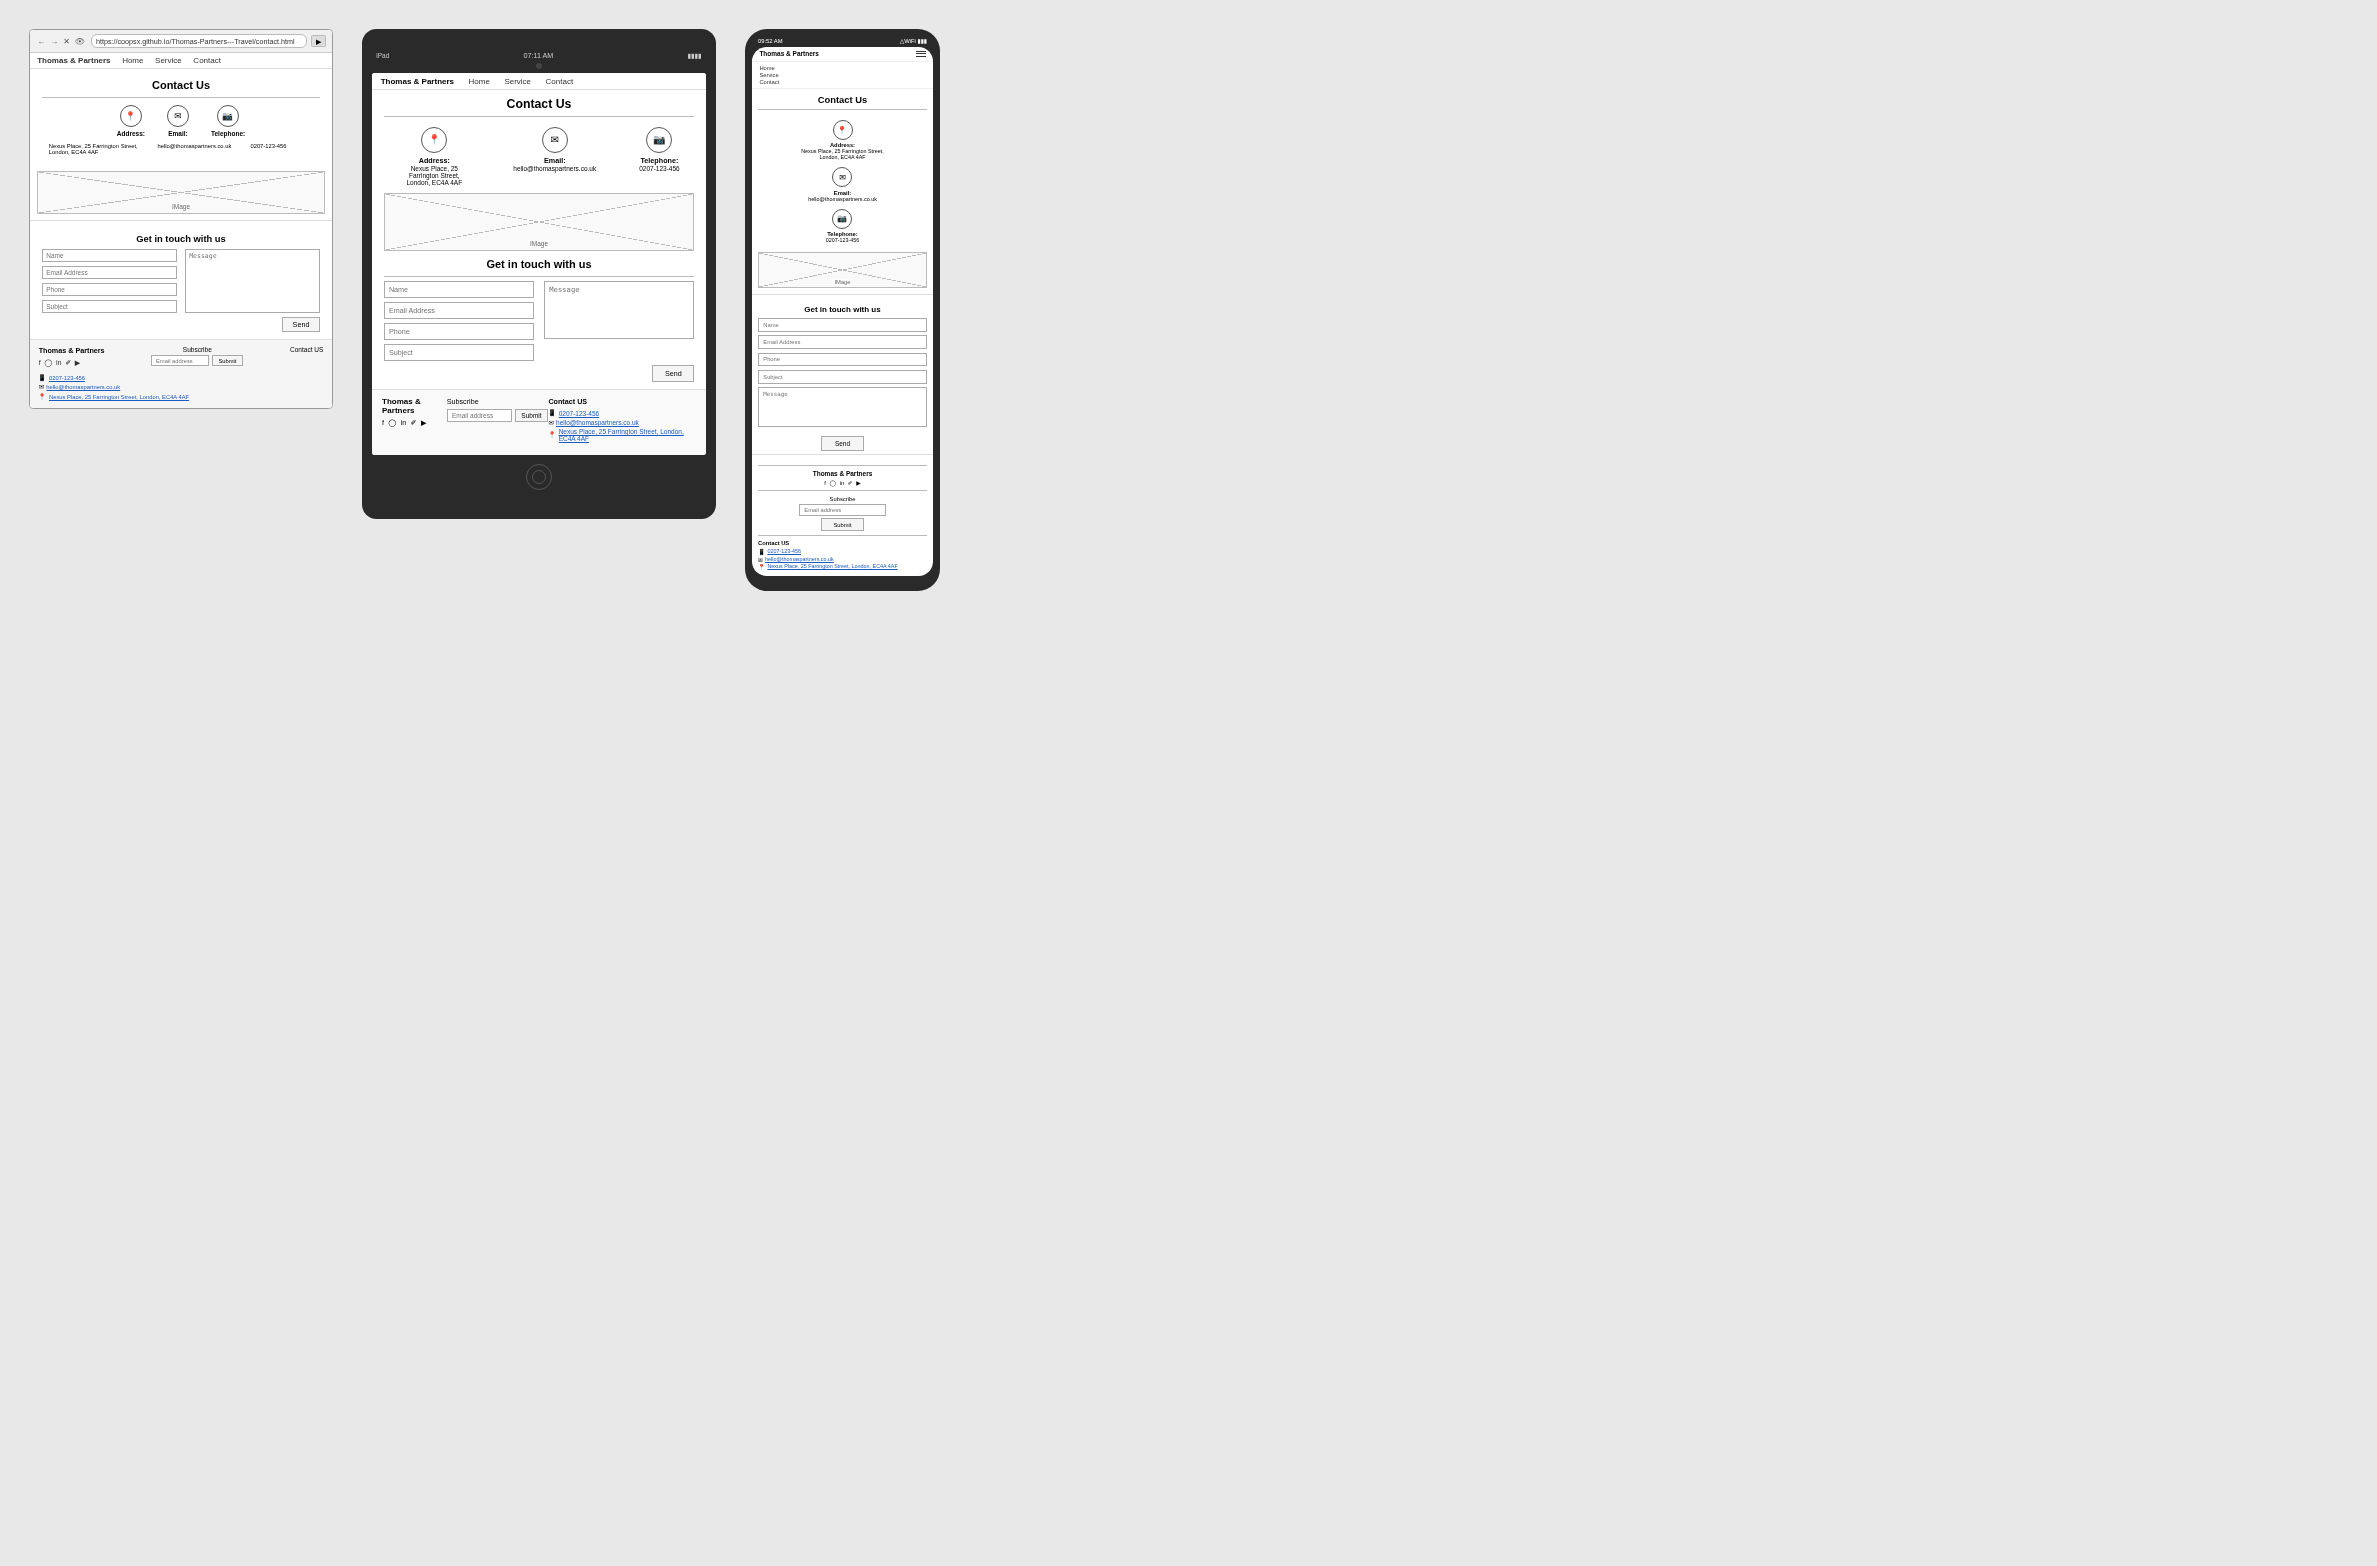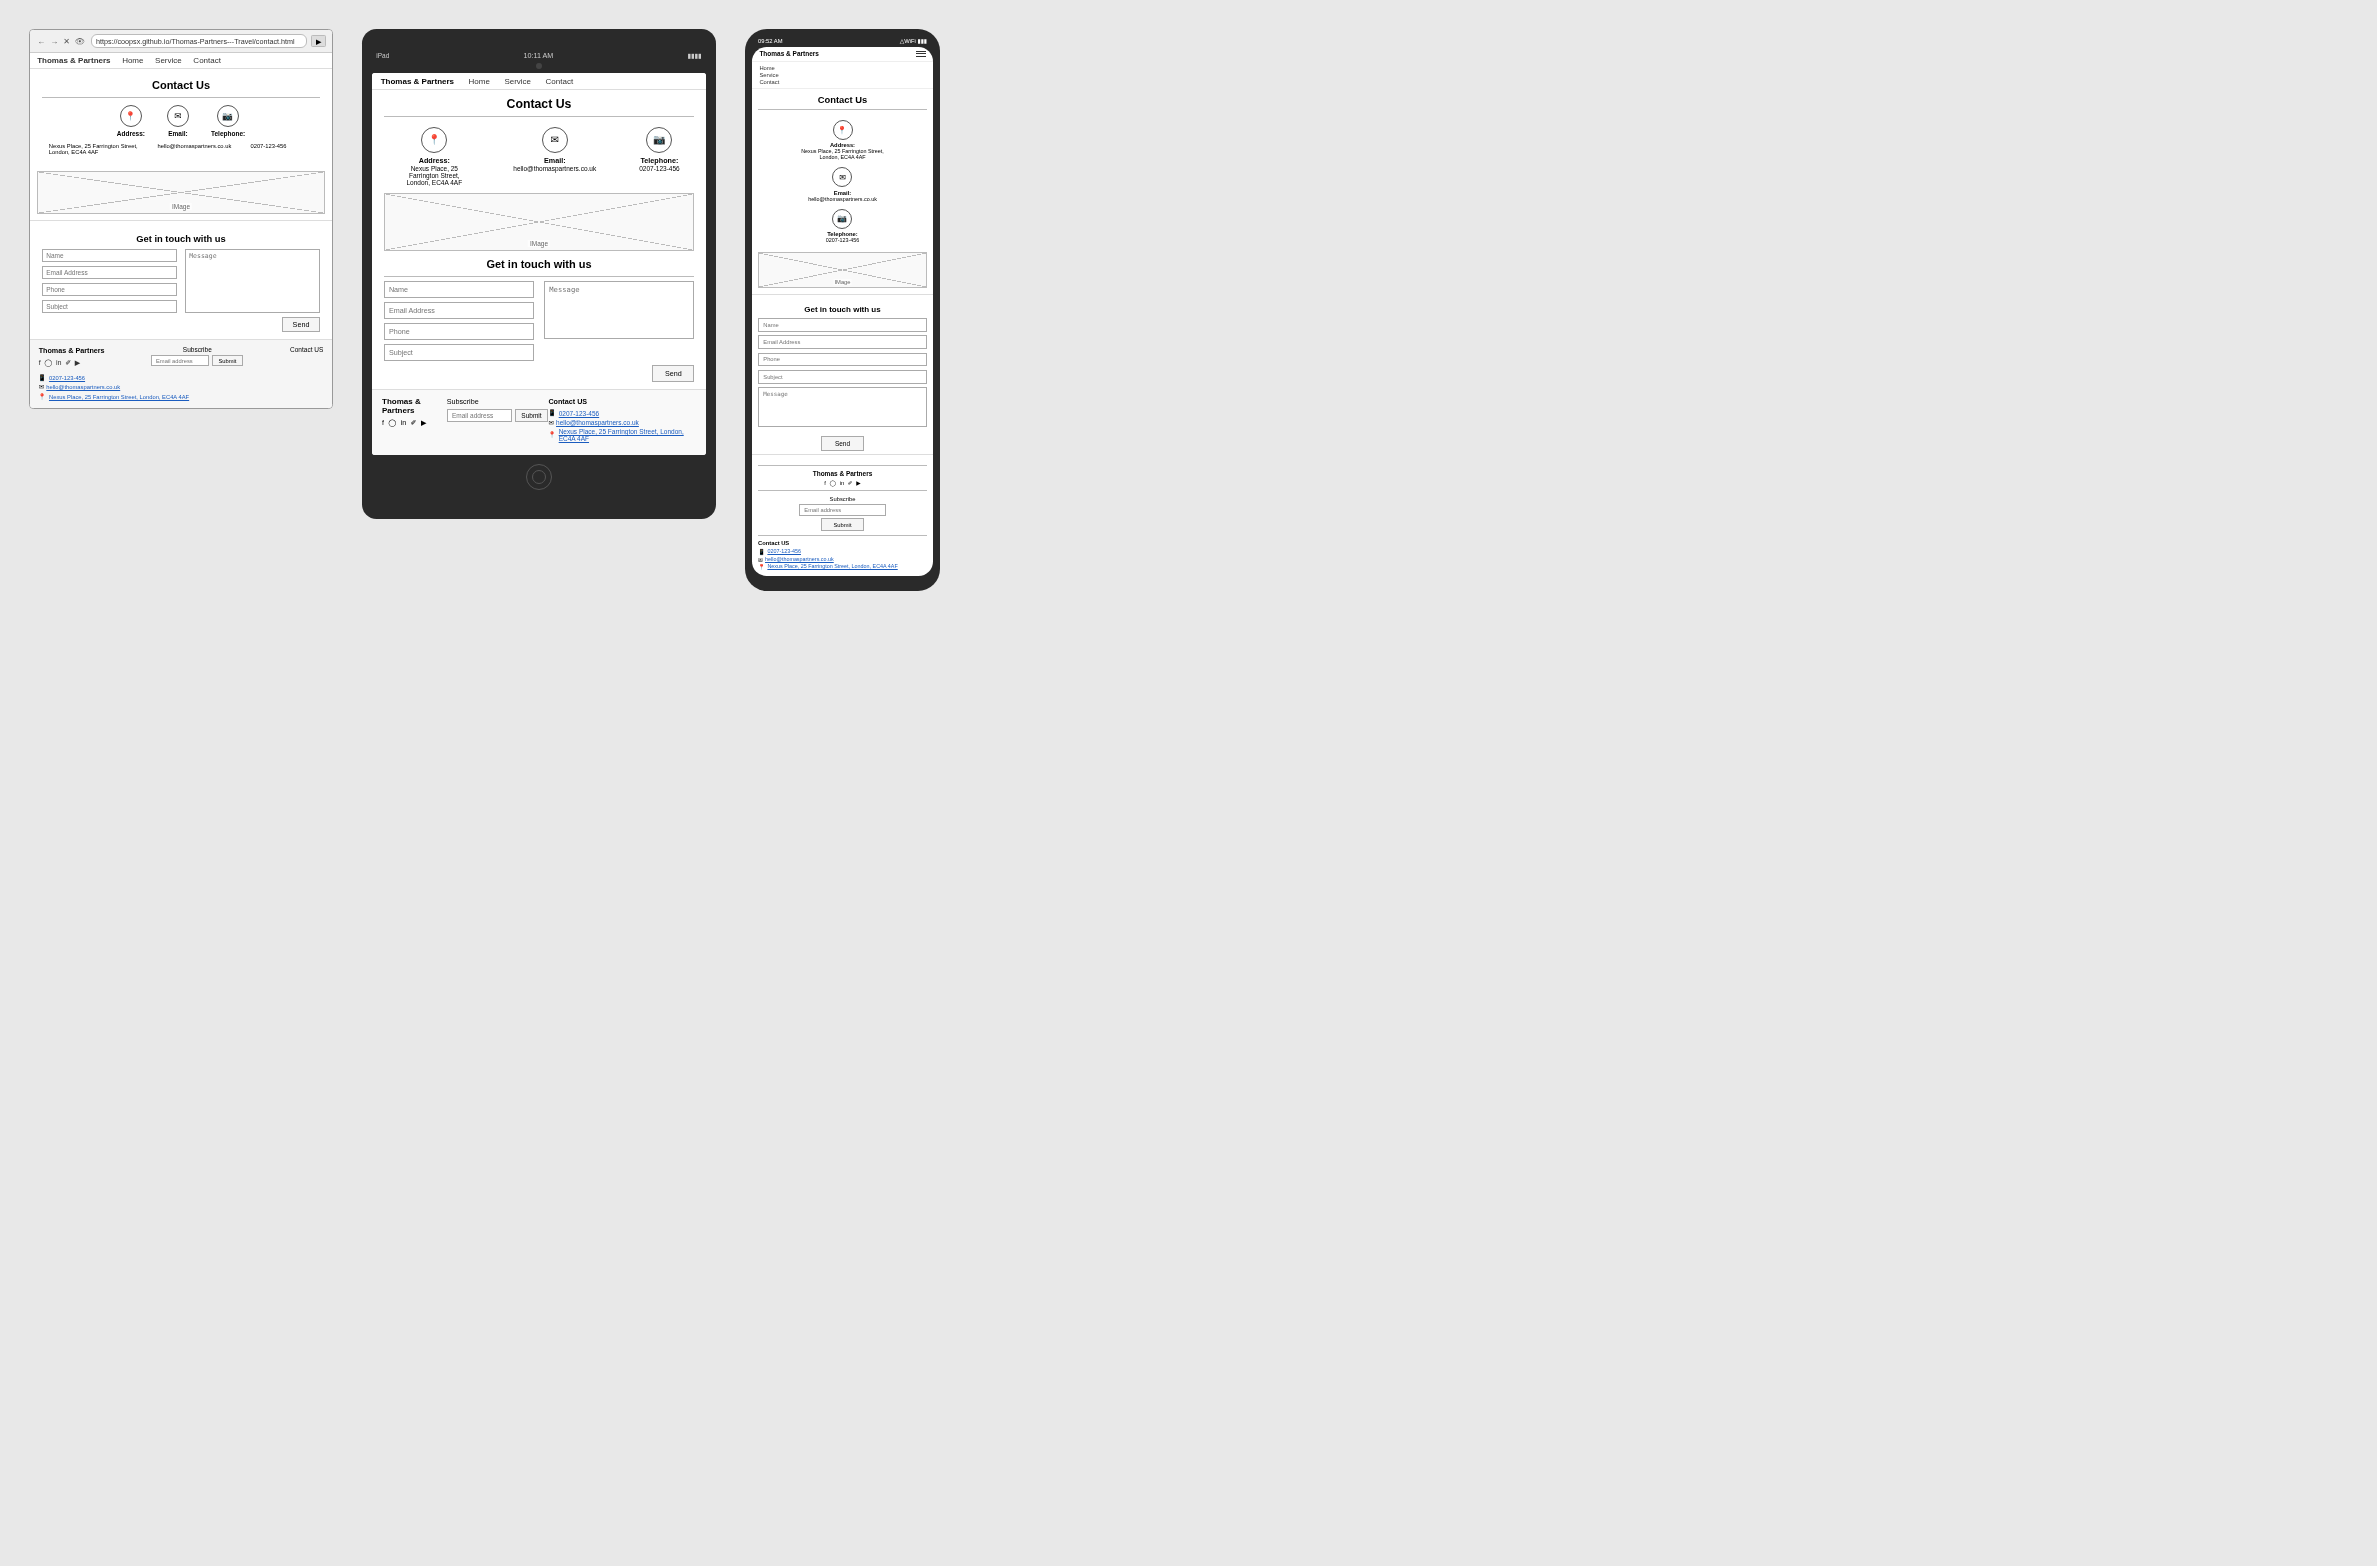--- a/index.html
+++ b/index.html
@@ -696,21 +696,21 @@
           <a class="footer-link" href="#">Nexus Place, 25 Farrington Street, London, EC4A 4AF</a>
         </div>
       </div>
     </div>
   </div>
 </div>
 
 <div class="tablet-device">
   <div class="tablet-top-bar">
     <span class="tablet-status-text">iPad</span>
-    <span class="tablet-time">10:11 AM</span>
+    <span class="tablet-time">07:11 AM</span>
     <span class="tablet-battery">▮▮▮▮</span>
   </div>
   <div class="tablet-camera"></div>
   <div class="tablet-screen">
 
     <div class="tablet-nav">
       <span class="brand">Thomas &amp; Partners</span>
       <a href="#" style="text-decoration:none;color:#333;font-size:8px;">Home</a>
       <a href="#" style="text-decoration:none;color:#333;font-size:8px;">Service</a>
       <a href="#" style="text-decoration:none;color:#333;font-size:8px;">Contact</a>

